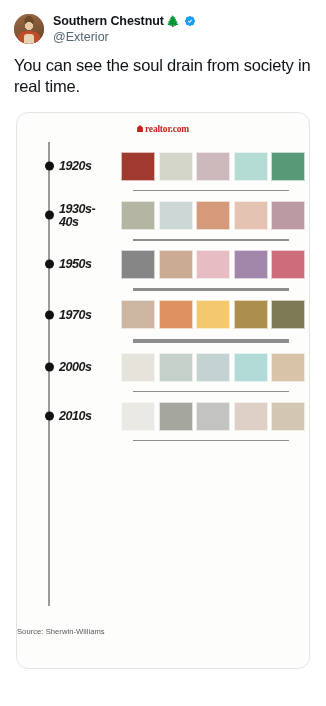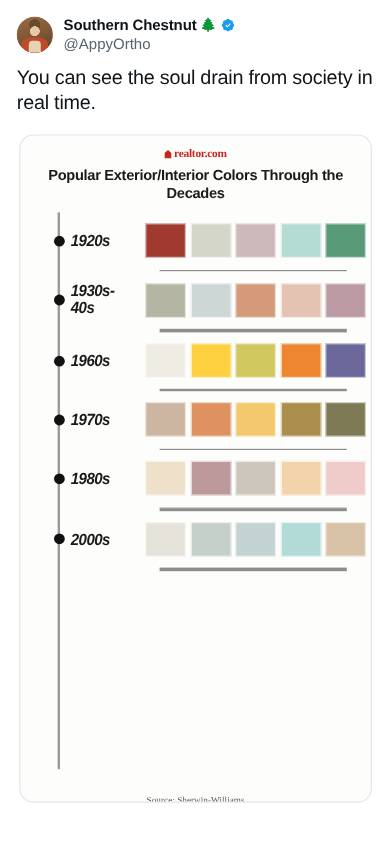--- a/index.html
+++ b/index.html
@@ -184,26 +184,25 @@
     flex: 0 0 34px;
     border: 1px solid rgba(255,255,255,0.65);
   }
   .divider {
     height: 1.5px;
     background: #8d8d8d;
     margin-left: 86px;
     margin-right: 20px;
   }
   .source {
-    text-align: center;
+    text-align: left;
     font-size: 7.6px;
     color: #55595c;
     margin-top: 7px;
     letter-spacing: 0.05px;
-    font-family: Liberation Serif, serif;
   }
 </style>
 </head>
 <body>
 
 <div class="tweet">
 
   <div class="tw-header">
     <div class="avatar">
       <div class="av-bg"></div>
@@ -212,36 +211,35 @@
     </div>
     <div class="name-block">
       <div class="name-row">
         <span class="disp-name">Southern Chestnut</span>
         <span class="tree-emoji">🌲</span>
         <svg class="verified" viewBox="0 0 24 24">
           <path fill="#1d9bf0" d="M22.25 12c0-1.43-.88-2.67-2.19-3.34.46-1.39.2-2.9-.81-3.91s-2.52-1.27-3.91-.81C14.67 2.63 13.43 1.75 12 1.75s-2.67.88-3.34 2.19c-1.39-.46-2.9-.2-3.91.81s-1.27 2.52-.81 3.91C2.63 9.33 1.75 10.57 1.75 12s.88 2.67 2.19 3.34c-.46 1.39-.2 2.9.81 3.91s2.52 1.27 3.91.81c.67 1.31 1.91 2.19 3.34 2.19s2.67-.88 3.34-2.19c1.39.46 2.9.2 3.91-.81s1.27-2.52.81-3.91c1.31-.67 2.19-1.91 2.19-3.34z"></path>
           <path fill="#fff" d="M10.84 15.81l-3.2-3.2 1.27-1.27 1.93 1.93 4.41-4.41 1.27 1.27-5.68 5.68z"></path>
         </svg>
       </div>
-      <div class="handle">@AppyOrtho</div>
+      <div class="handle">@Exterior</div>
     </div>
   </div>
 
   <div class="tw-text">You can see the soul drain from society in real time.</div>
 
   <div class="card">
 
     <div class="brand">
       <svg class="house" viewBox="0 0 10 12">
         <path fill="#c8241e" d="M5 0L0 4.2V12h10V4.2z"></path>
       </svg>
       <span class="brand-text">realtor.com</span>
     </div>
 
-    <div class="chart-title">Popular Exterior/Interior Colors Through the Decades</div>
 
     <div class="timeline-wrap">
       <div class="axis-line"></div>
       <div class="rows" id="rows">
           <div class="row">
             <div class="dot"></div>
             <div class="decade">1920s</div>
             <div class="swatches">
               <div class="sw" style="background: rgb(161, 58, 46);"></div>
               <div class="sw" style="background: rgb(212, 214, 202);"></div>
@@ -257,69 +255,69 @@
 40s</div>
             <div class="swatches">
               <div class="sw" style="background: rgb(180, 181, 163);"></div>
               <div class="sw" style="background: rgb(205, 215, 214);"></div>
               <div class="sw" style="background: rgb(212, 154, 121);"></div>
               <div class="sw" style="background: rgb(229, 195, 178);"></div>
               <div class="sw" style="background: rgb(188, 154, 163);"></div>
             </div>
           </div>
           <div class="divider"></div>
-          <div class="divider"></div>
-          <div class="row">
-            <div class="dot"></div>
-            <div class="decade">1960s</div>
-            <div class="swatches">
-              <div class="sw" style="background: rgb(239, 236, 228);"></div>
-              <div class="sw" style="background: rgb(253, 208, 64);"></div>
-              <div class="sw" style="background: rgb(208, 199, 94);"></div>
-              <div class="sw" style="background: rgb(238, 134, 49);"></div>
-              <div class="sw" style="background: rgb(107, 103, 155);"></div>
-            </div>
-          </div>
+          <div class="row">
+            <div class="dot"></div>
+            <div class="decade">1950s</div>
+            <div class="swatches">
+              <div class="sw" style="background: rgb(134, 134, 134);"></div>
+              <div class="sw" style="background: rgb(203, 171, 147);"></div>
+              <div class="sw" style="background: rgb(231, 188, 194);"></div>
+              <div class="sw" style="background: rgb(162, 135, 171);"></div>
+              <div class="sw" style="background: rgb(205, 109, 124);"></div>
+            </div>
+          </div>
+          <div class="divider"></div>
           <div class="divider"></div>
           <div class="row">
             <div class="dot"></div>
             <div class="decade">1970s</div>
             <div class="swatches">
               <div class="sw" style="background: rgb(205, 182, 161);"></div>
               <div class="sw" style="background: rgb(221, 146, 96);"></div>
               <div class="sw" style="background: rgb(244, 201, 110);"></div>
               <div class="sw" style="background: rgb(172, 143, 76);"></div>
               <div class="sw" style="background: rgb(125, 122, 85);"></div>
             </div>
           </div>
           <div class="divider"></div>
-          <div class="row">
-            <div class="dot"></div>
-            <div class="decade">1980s</div>
-            <div class="swatches">
-              <div class="sw" style="background: rgb(238, 224, 201);"></div>
-              <div class="sw" style="background: rgb(188, 154, 155);"></div>
-              <div class="sw" style="background: rgb(205, 198, 188);"></div>
-              <div class="sw" style="background: rgb(243, 211, 171);"></div>
-              <div class="sw" style="background: rgb(239, 203, 202);"></div>
-            </div>
-          </div>
           <div class="divider"></div>
           <div class="divider"></div>
           <div class="row">
             <div class="dot"></div>
             <div class="decade">2000s</div>
             <div class="swatches">
               <div class="sw" style="background: rgb(230, 227, 218);"></div>
               <div class="sw" style="background: rgb(198, 208, 202);"></div>
               <div class="sw" style="background: rgb(195, 211, 210);"></div>
               <div class="sw" style="background: rgb(178, 219, 215);"></div>
               <div class="sw" style="background: rgb(217, 195, 168);"></div>
             </div>
           </div>
           <div class="divider"></div>
+          <div class="row">
+            <div class="dot"></div>
+            <div class="decade">2010s</div>
+            <div class="swatches">
+              <div class="sw" style="background: rgb(234, 233, 227);"></div>
+              <div class="sw" style="background: rgb(165, 166, 157);"></div>
+              <div class="sw" style="background: rgb(195, 196, 193);"></div>
+              <div class="sw" style="background: rgb(222, 208, 198);"></div>
+              <div class="sw" style="background: rgb(211, 199, 179);"></div>
+            </div>
+          </div>
           <div class="divider"></div>
         </div>
     </div>
 
     <div class="source">Source: Sherwin-Williams</div>
   </div>
 </div>
 
 </body></html>

